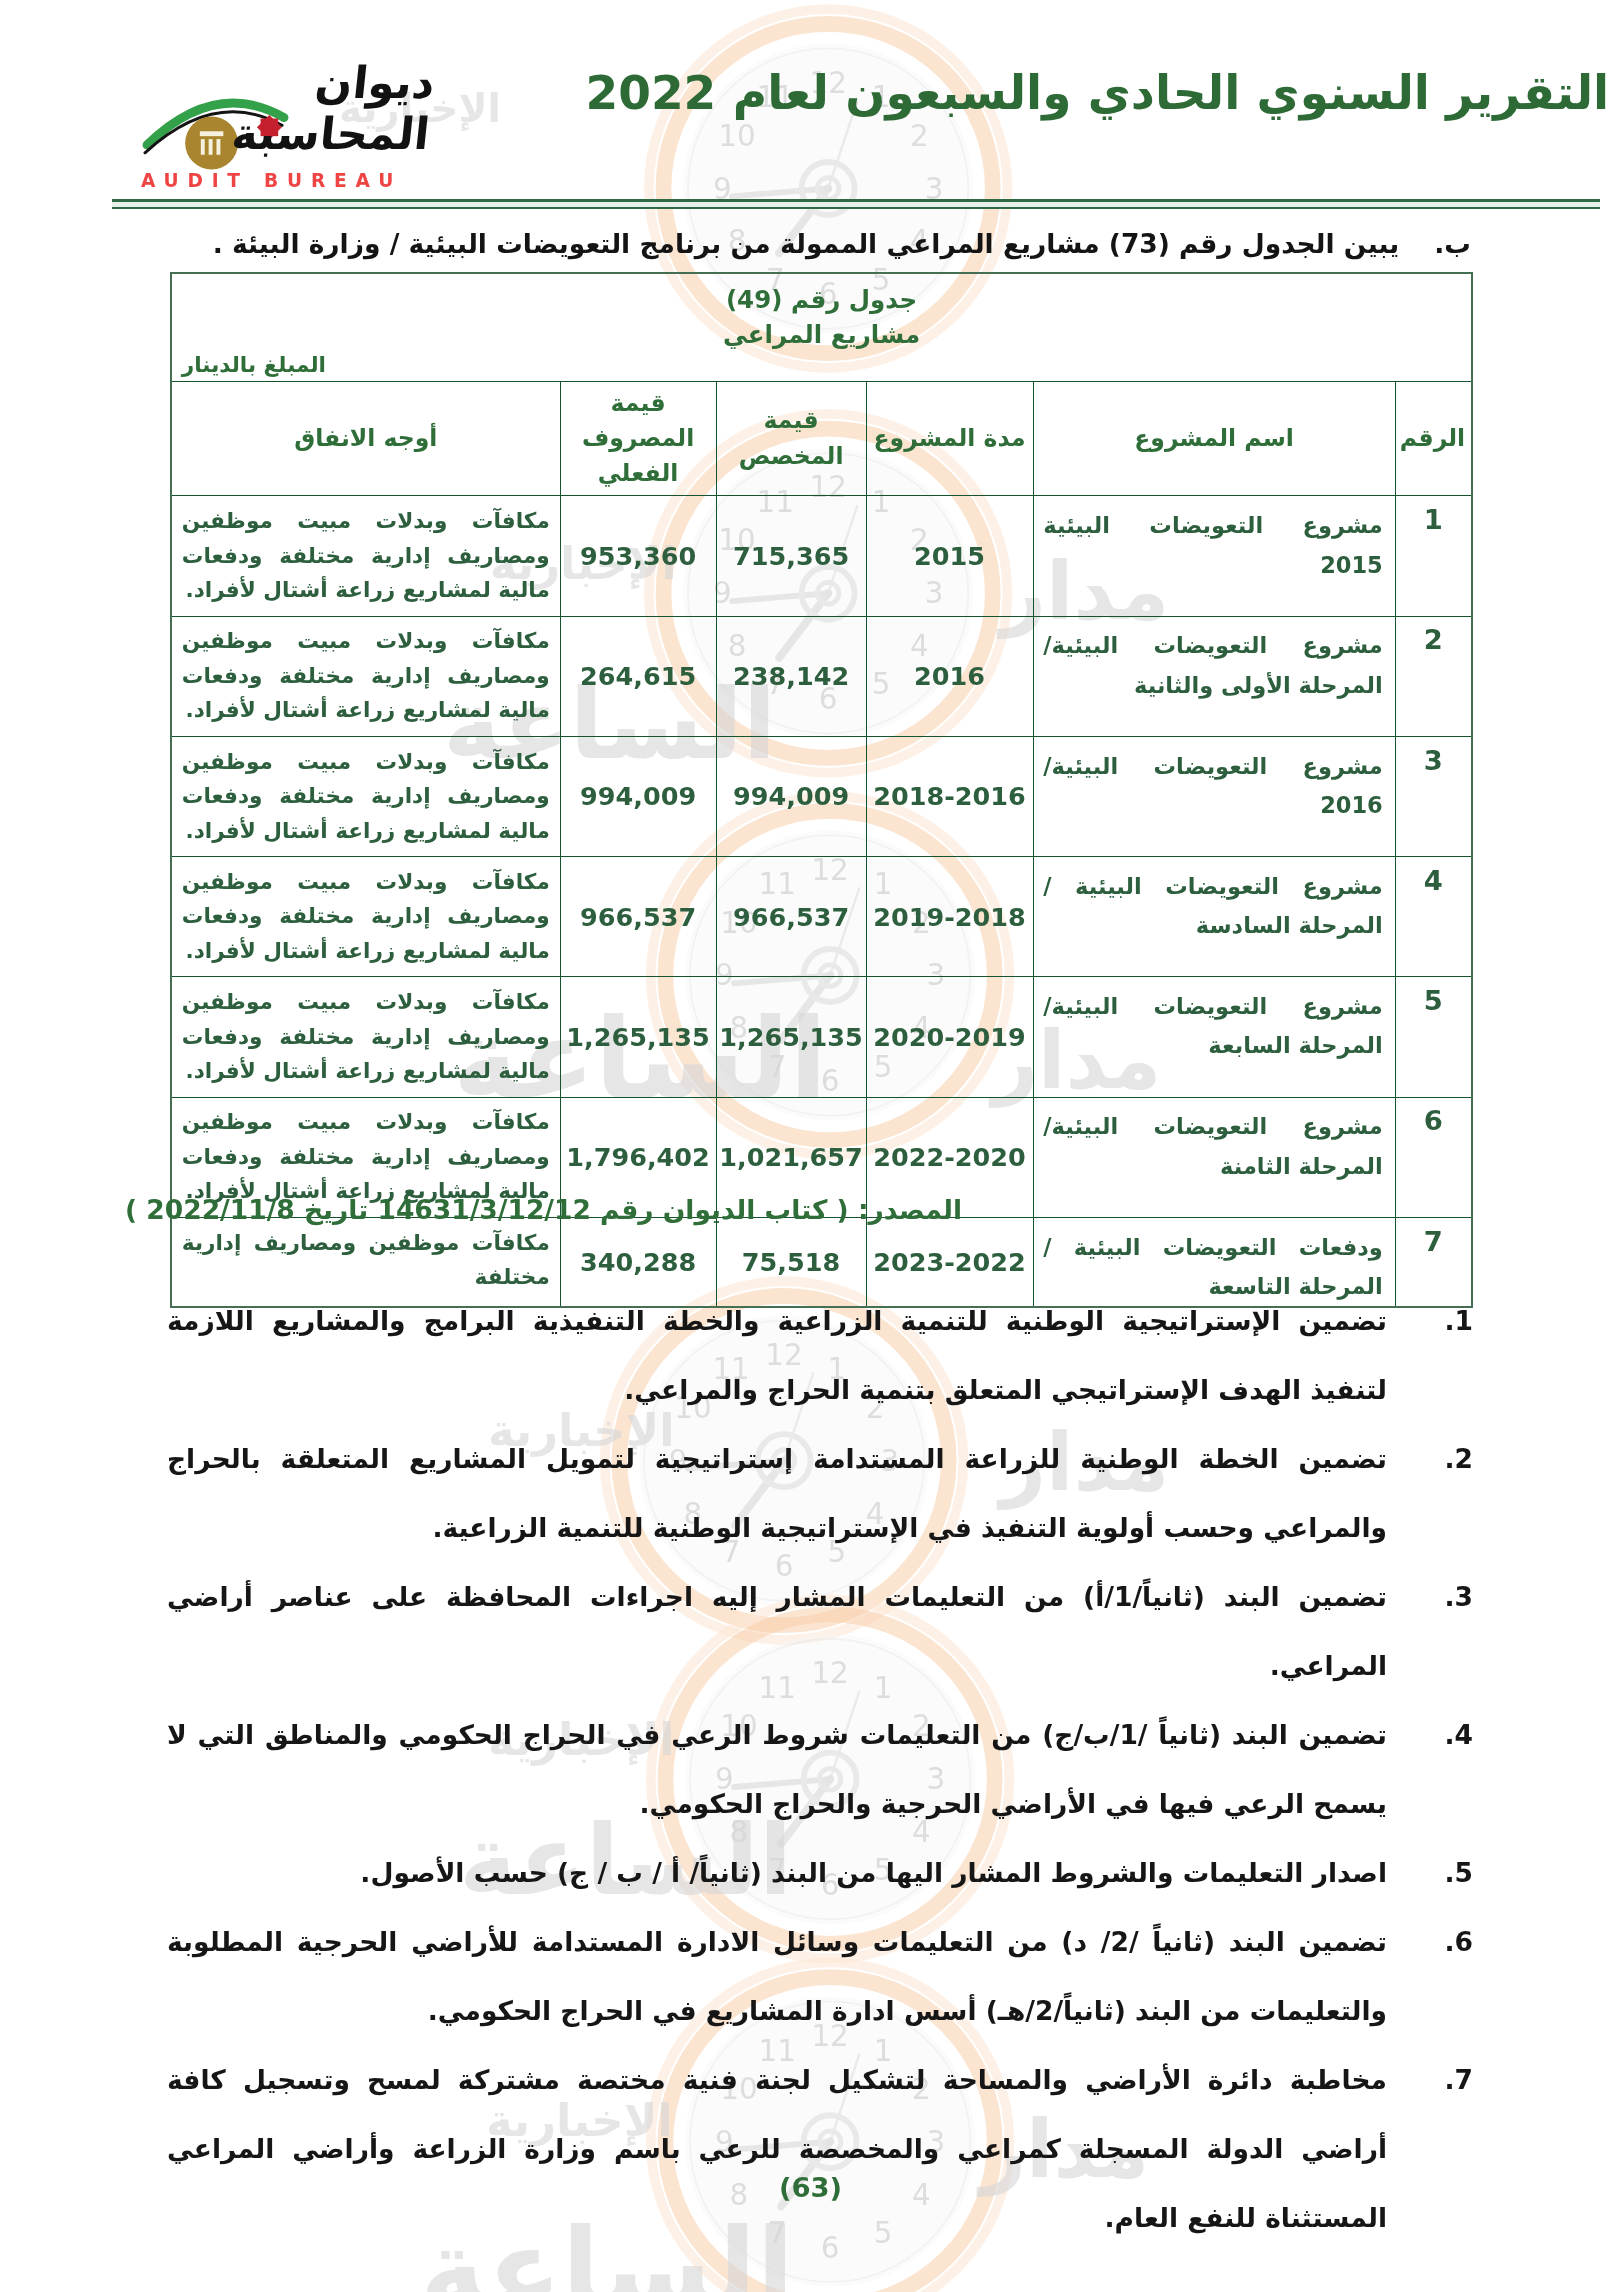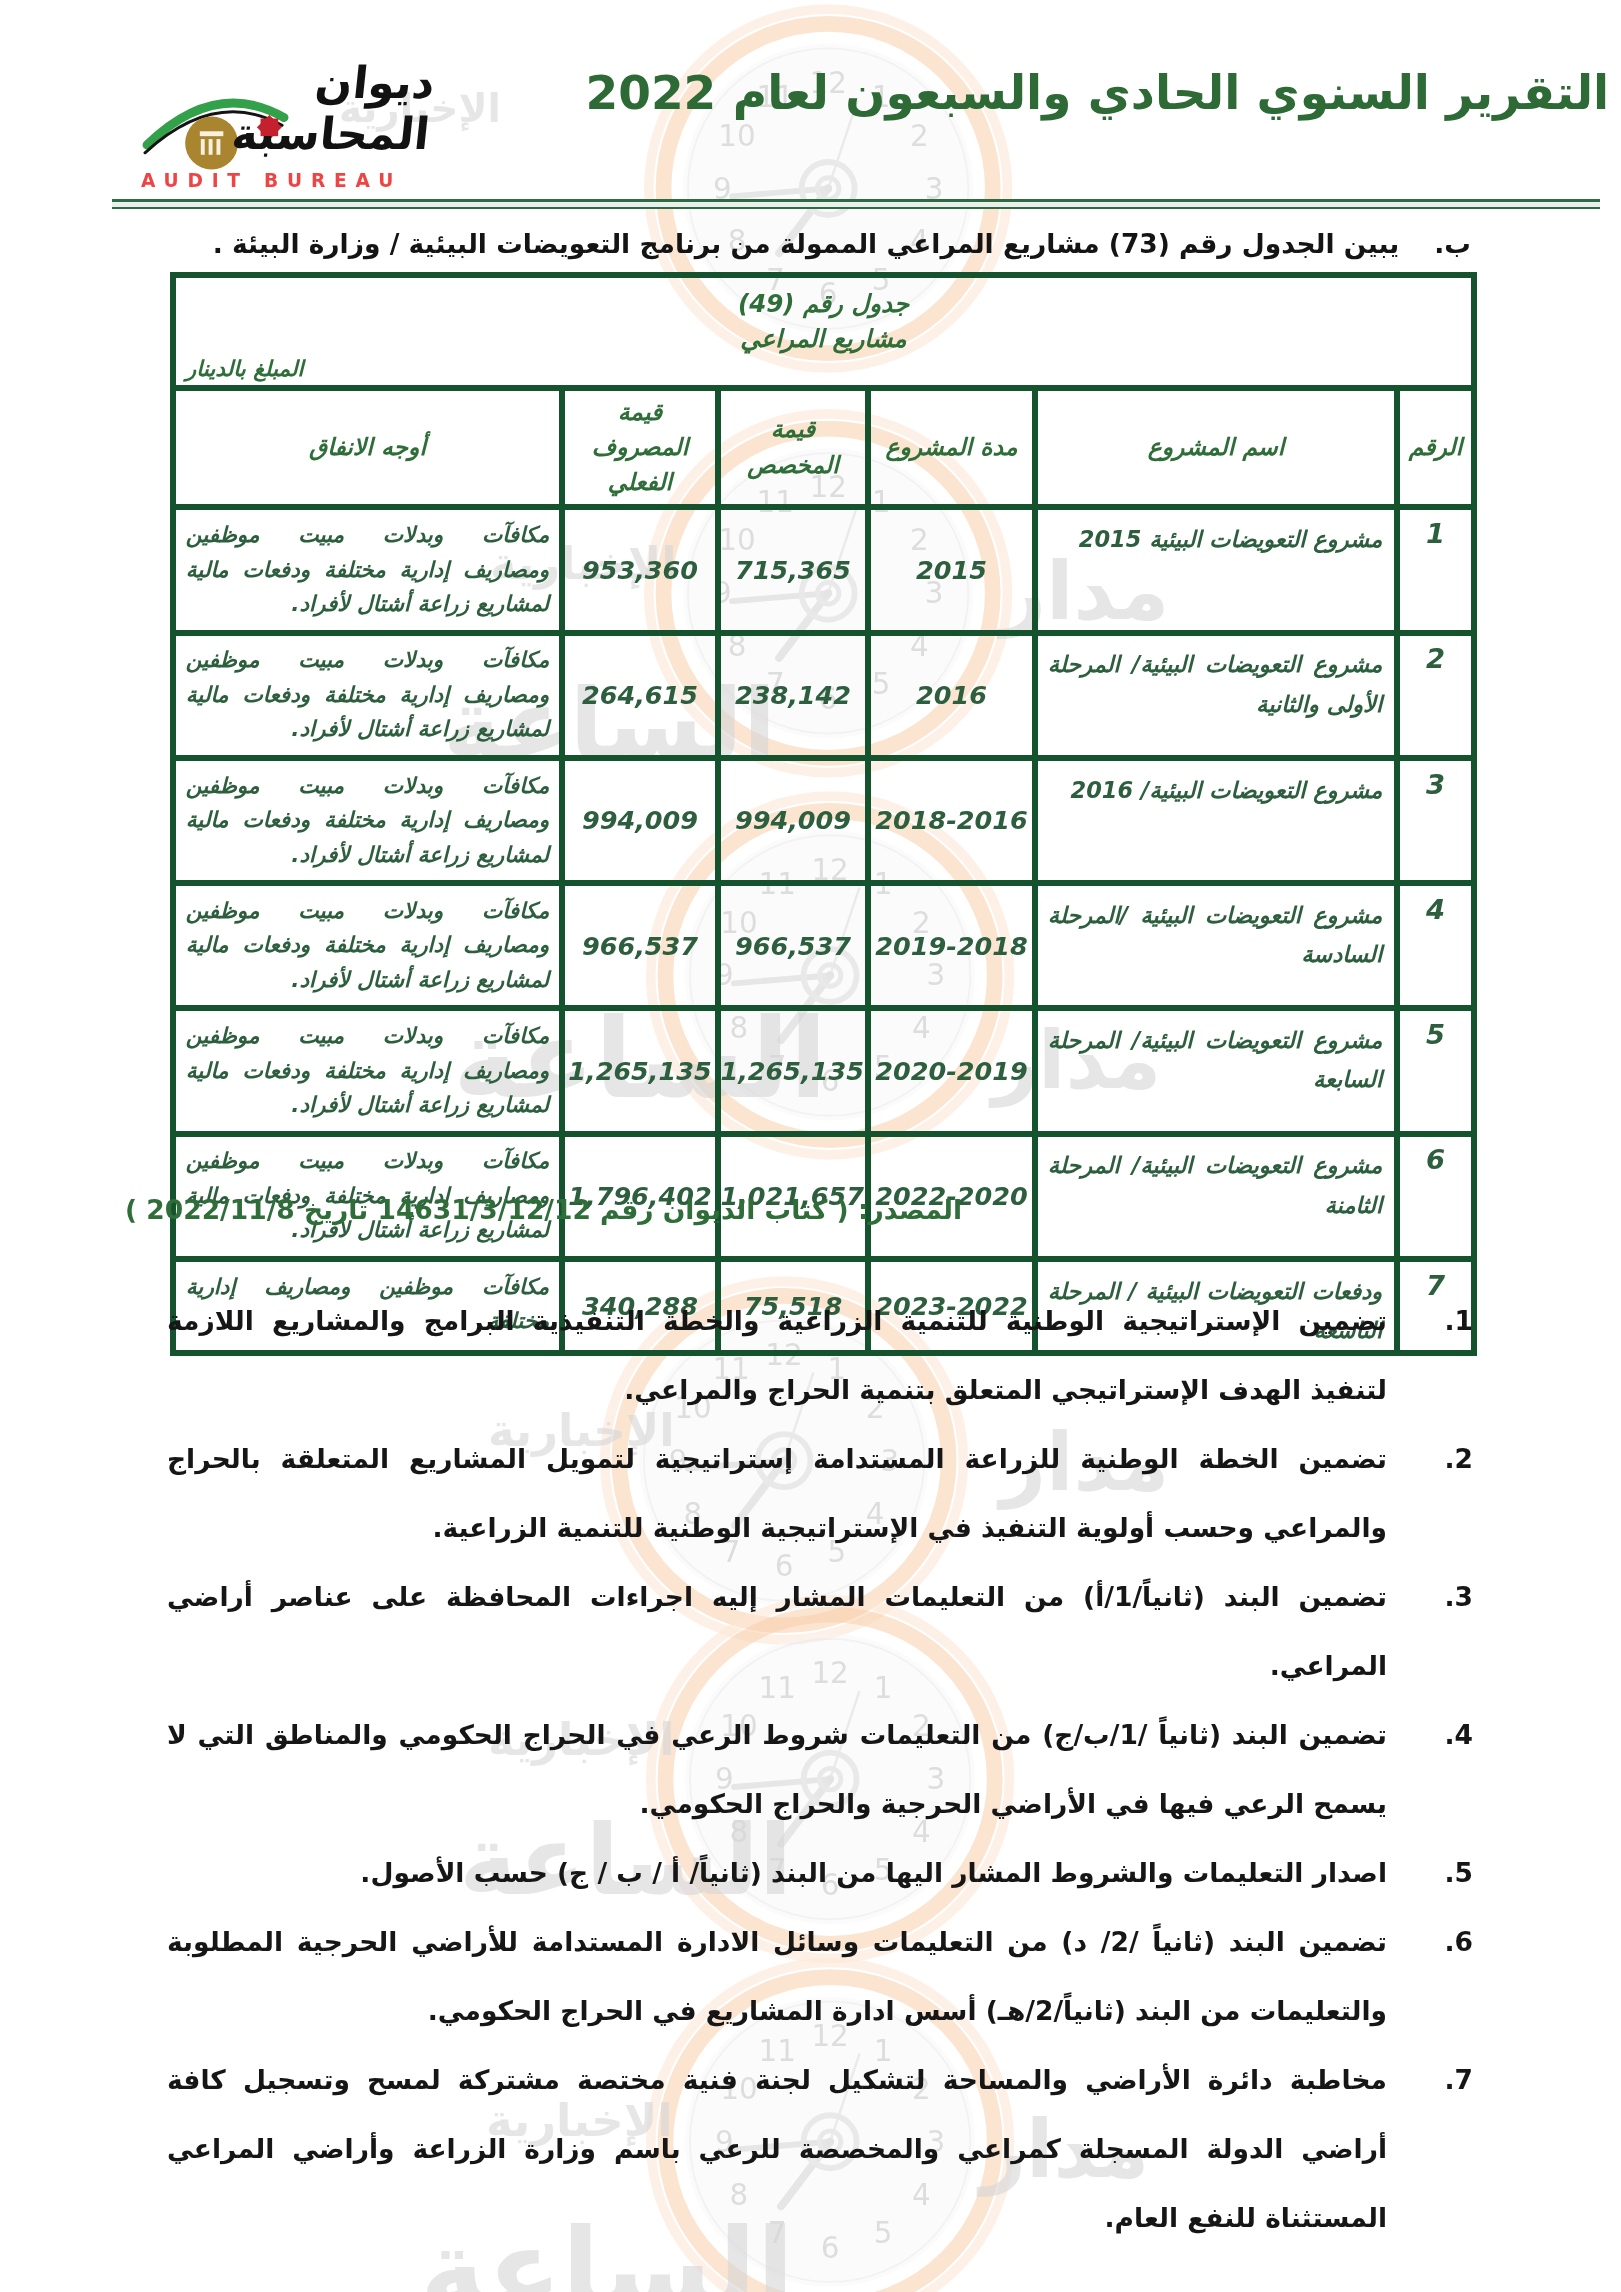--- a/index.html
+++ b/index.html
@@ -19,21 +19,21 @@
                 font-size:47px;font-weight:bold;color:#2d6a36;}
   .header-rule{position:absolute;left:112px;top:199px;width:1488px;height:4.9px;z-index:2;
                border-top:3.9px solid #2e6b45;border-bottom:2px solid #2e6b45;background:#e9efe9;}
   
   .intro{position:absolute;left:169px;top:228px;width:1302px;z-index:2;direction:rtl;display:flex;gap:35px;
          font-size:26.5px;font-weight:bold;color:#141414;}
   
   .tbl-wrap{position:absolute;left:170px;top:272px;width:1301px;z-index:1;}
   table.main{width:100%;border-collapse:collapse;direction:rtl;table-layout:fixed;
              border:2px solid #456f52;background:transparent;}
-  table.main td,table.main th{border:6px solid #14532d;background:transparent;font-style:italic;}
+  table.main td,table.main th{border:1px solid #14532d;background:transparent;}
   .cap-cell{height:98px;position:relative;vertical-align:top;padding-top:7.8px;}
   .cap-line{text-align:center;font-size:24.5px;font-weight:bold;color:#2f6e39;direction:rtl;line-height:1.45;}
   .currency-note{position:absolute;left:9.8px;bottom:3.9px;font-size:21.6px;font-weight:bold;color:#2f6e39;direction:rtl;}
   tr.head-row{height:73px;}
   table.main th{font-size:23.5px;font-weight:bold;color:#2f6e39;text-align:center;vertical-align:middle;
                 padding:3.9px 5.9px;line-height:1.5;}
   tr.r{height:103px;} tr.r7{height:82px;}
   td.c-num{vertical-align:top;text-align:center;font-size:27.4px;font-weight:bold;color:#2d5f3e;padding-top:7.8px;}
   td.c-name{vertical-align:top;text-align:justify;font-size:22.5px;font-weight:bold;color:#2d5f3e;
             padding:9.8px 11.8px 0 9.8px;line-height:1.75;}
@@ -247,15 +247,18 @@
     <div class="rec-item">
       <span class="rec-num">6.</span>
       <div class="rec-text">تضمين البند (ثانياً /2/ د) من التعليمات وسائل الادارة المستدامة للأراضي الحرجية المطلوبة والتعليمات من البند (ثانياً/2/هـ) أسس ادارة المشاريع في الحراج الحكومي.</div>
     </div>
     <div class="rec-item">
       <span class="rec-num">7.</span>
       <div class="rec-text">مخاطبة دائرة الأراضي والمساحة لتشكيل لجنة فنية مختصة مشتركة لمسح وتسجيل كافة أراضي الدولة المسجلة كمراعي والمخصصة للرعي باسم وزارة الزراعة وأراضي المراعي المستثناة للنفع العام.</div>
     </div>
   </div>
 
+  <div class="pagenum">
+    <span dir="ltr">(63)</span>
+  </div>
 
 </div>
 
 
 </body></html>

